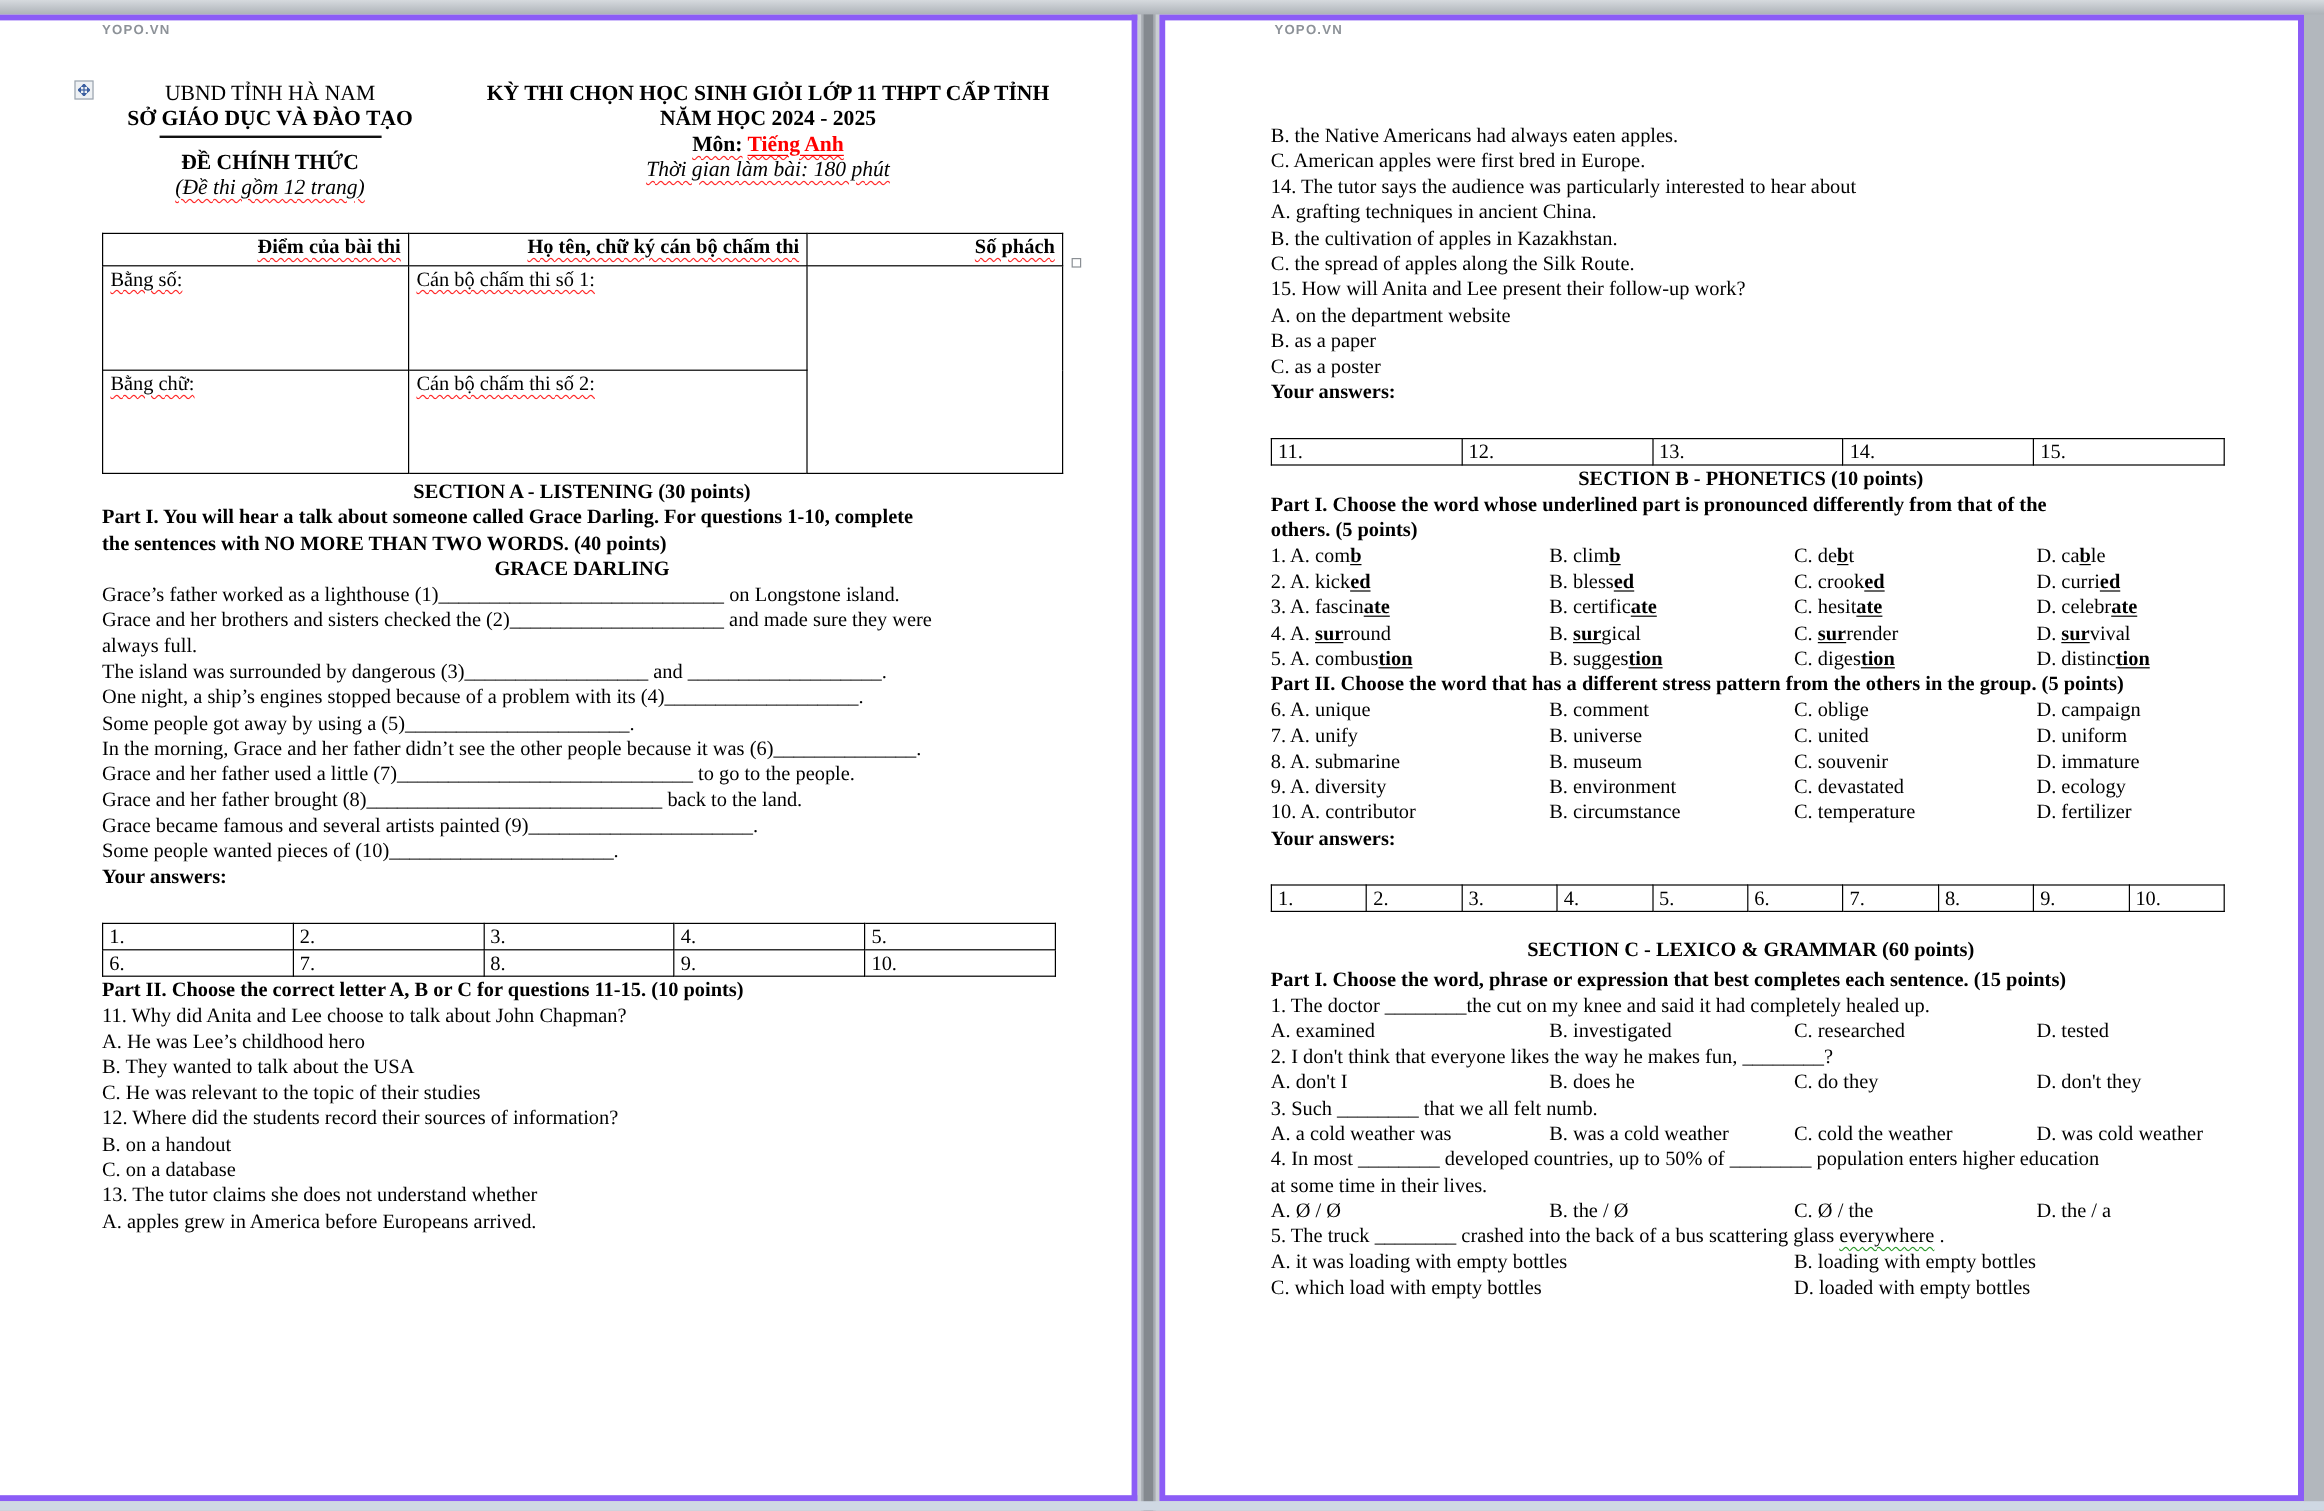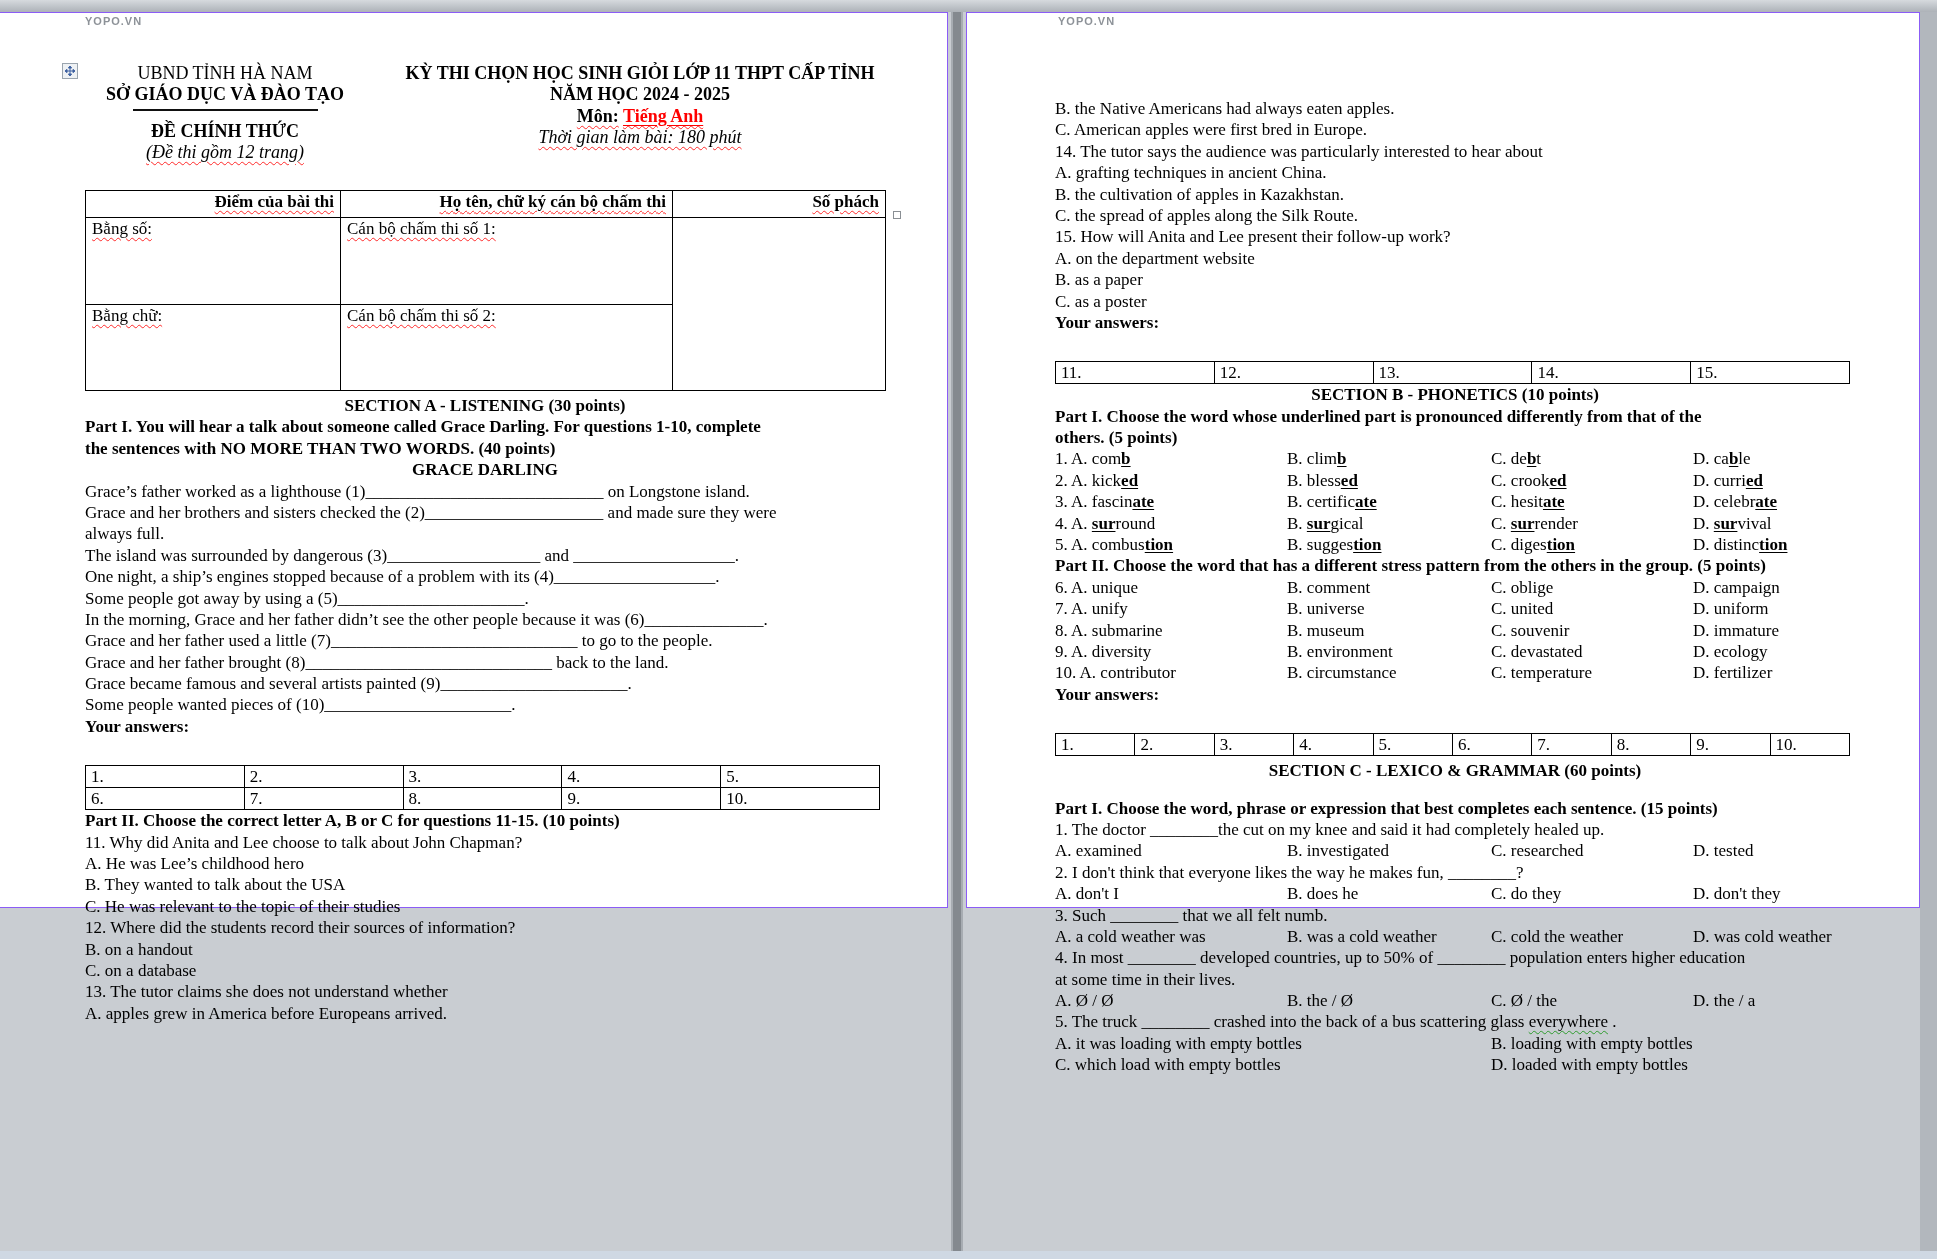--- a/index.html
+++ b/index.html
@@ -2,21 +2,21 @@
 <html><head>
 <meta charset="utf-8">
 <style>
   html,body{margin:0;padding:0;}
   body{background:#c9cdd2;font-family:"Liberation Serif","DejaVu Serif",serif;}
   .viewport{position:relative;width:1937px;height:1259px;background:#c9cdd2;overflow:hidden;}
   .topbar{position:absolute;left:0;top:0;width:100%;height:12px;
           background:linear-gradient(#d6dade,#adb2b8);z-index:5;}
   .right-strip{position:absolute;left:1920px;top:0;width:17px;height:1259px;background:#b2b7bd;z-index:1;}
   .bottom-strip{position:absolute;left:0;top:1251px;width:1937px;height:8px;background:#cfd8e3;z-index:4;}
-  .page{position:absolute;top:12px;height:896px;background:#ffffff;border:1px solid #8b5cf6;box-sizing:border-box;z-index:2;}
+  .page{position:absolute;top:12px;height:1239px;background:#ffffff;border:5px solid #8b5cf6;box-sizing:border-box;z-index:2;}
   .page-left{left:0;width:948px;border-left:none;}
   .page-right{left:966px;width:954px;}
   .gap{position:absolute;left:948px;top:0;width:18px;height:1259px;background:#c9cdd2;z-index:3;}
   .gap .bar{position:absolute;left:5px;top:0;width:8px;height:100%;background:#84898f;
             box-shadow:-2px 0 0 #a7acb2, 2px 0 0 #a7acb2;}
   .watermark{position:absolute;top:2px;font-family:"Liberation Sans","DejaVu Sans",sans-serif;
              font-size:11px;font-weight:bold;color:#8d9298;letter-spacing:1px;}
   
   .hdr-left{position:absolute;left:60px;top:50px;width:330px;text-align:center;
             font-size:18px;line-height:22px;color:#000;}
@@ -44,22 +44,22 @@
   .flow-right{left:88px;top:85px;width:800px;}
   .ln{height:21.4px;line-height:21.4px;white-space:nowrap;}
   .ctr{text-align:center;}
   .ans-table{border-collapse:collapse;table-layout:fixed;width:795px;font-size:17px;margin-top:28px;}
   .ans-table td{border:1px solid #000;padding:0 0 0 5px;height:21px;line-height:21px;vertical-align:top;}
   .optrow .o0{display:inline-block;width:232px;}
   .optrow .o1{display:inline-block;width:204px;}
   .optrow .o2{display:inline-block;width:202px;}
   .optrow .w0{display:inline-block;width:436px;}
   .pu{font-weight:bold;text-decoration:underline;text-underline-offset:2px;}
-  .mt8{margin-top:16px;}
-  .mt4{margin-top:4px;}
+  .mt8{margin-top:3px;}
+  .mt4{margin-top:21px;}
   
   .move-handle{position:absolute;left:62px;top:50px;width:14px;height:14px;border:1px solid #9aa4ae;
                background:#eef1f4;z-index:3;display:flex;align-items:center;justify-content:center;}
   .sq-handle{position:absolute;left:893px;top:198px;width:6px;height:6px;border:1px solid #8a8f94;background:#fff;}
 </style>
 </head>
 <body>
 
 <div class="viewport">
   <div class="topbar"></div>

